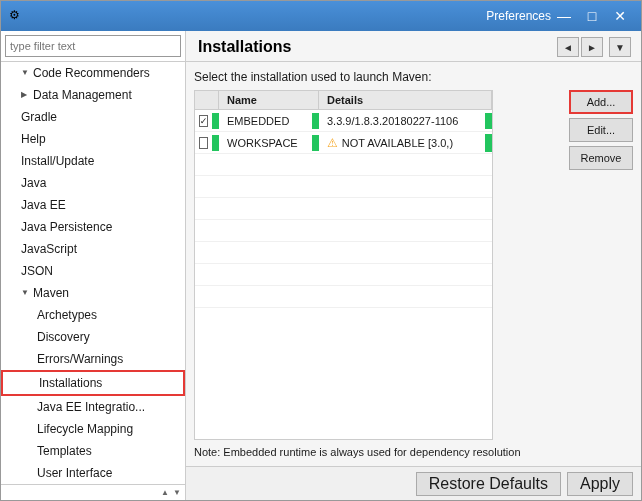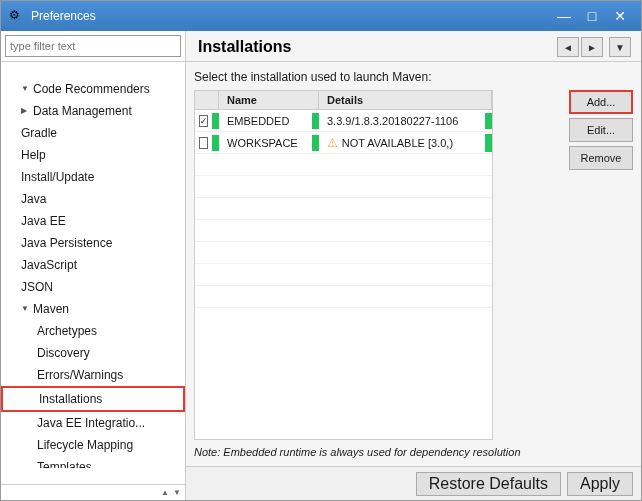--- a/index.html
+++ b/index.html
@@ -9,40 +9,39 @@
 
     .title-bar {
       background: linear-gradient(to bottom, #4a90d9, #3a7bbf);
       height: 30px;
       display: flex;
       align-items: center;
       padding: 0 8px;
       flex-shrink: 0;
     }
     .title-bar-icon { width: 16px; height: 16px; margin-right: 6px; }
-    .title-bar-title { color: white; font-size: 12px; font-weight: normal; flex: 1; }
+    .title-bar-title { color: white; font-size: 12px; font-weight: normal; flex: 1; text-align: right; }
     .title-bar-buttons { display: flex; gap: 2px; }
     .title-btn {
       width: 26px; height: 20px; background: transparent; border: none;
       color: white; font-size: 14px; cursor: pointer; display: flex; align-items: center; justify-content: center;
       border-radius: 2px;
     }
 
     .content { display: flex; flex: 1; overflow: hidden; }
 
     
     .sidebar {
       width: 185px;
       background: white;
       border-right: 1px solid #ccc;
       display: flex;
       flex-direction: column;
       overflow: hidden;
       flex-shrink: 0;
-      gap: 16px;
     }
     .search-box {
       padding: 4px;
       border-bottom: 1px solid #ccc;
       flex-shrink: 0;
     }
     .search-input {
       width: 100%;
       height: 22px;
       border: 1px solid #999;
@@ -103,21 +102,21 @@
 
     .table-section { display: flex; position: relative; flex: 1; }
     .side-buttons { display: flex; flex-direction: column; gap: 4px; margin-left: 4px; }
     .action-btn {
       width: 64px; height: 24px; background: #e0e0e0; border: 1px solid #aaa;
       cursor: pointer; font-size: 11px; color: #1a1a1a; text-align: center;
       display: flex; align-items: center; justify-content: center;
     }
     .action-btn.highlighted { border: 2px solid #e53935; }
 
-    .note-area { padding: 6px 0 0 0; font-size: 11px; color: #1a1a1a; font-style: italic; }
+    .note-area { padding: 6px 0 0 0; font-size: 11px; color: #1a1a1a; }
 
     .bottom-bar {
       height: 34px;
       background: #f0f0f0;
       border-top: 1px solid #ccc;
       display: flex;
       align-items: center;
       justify-content: flex-end;
       padding: 0 8px;
       gap: 6px;

